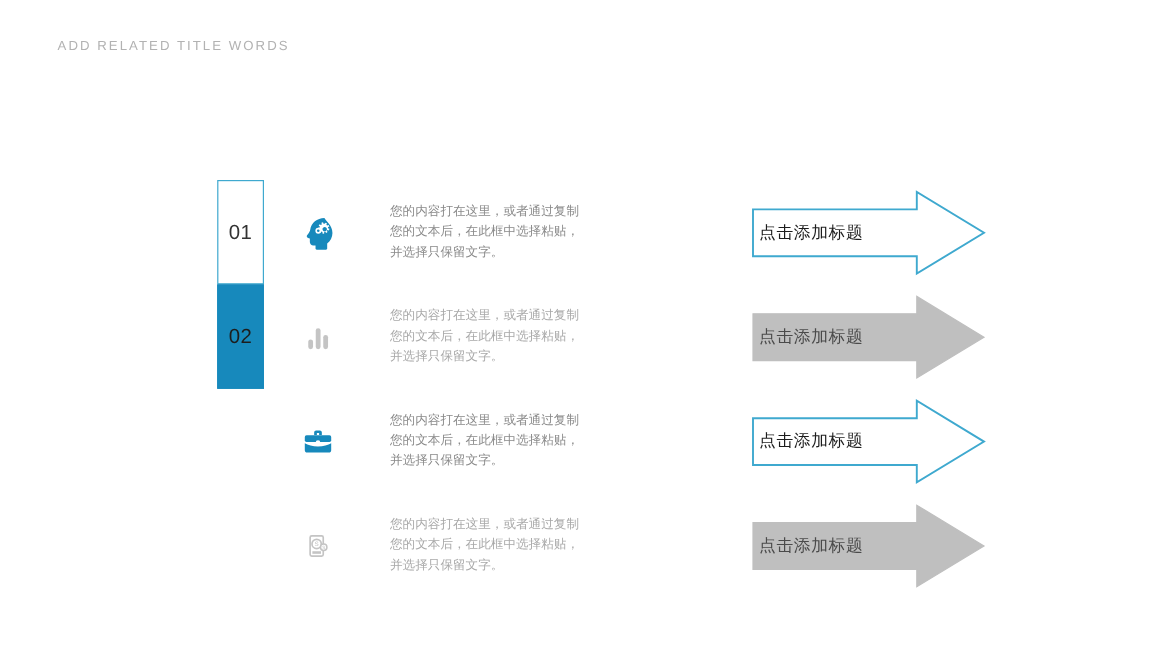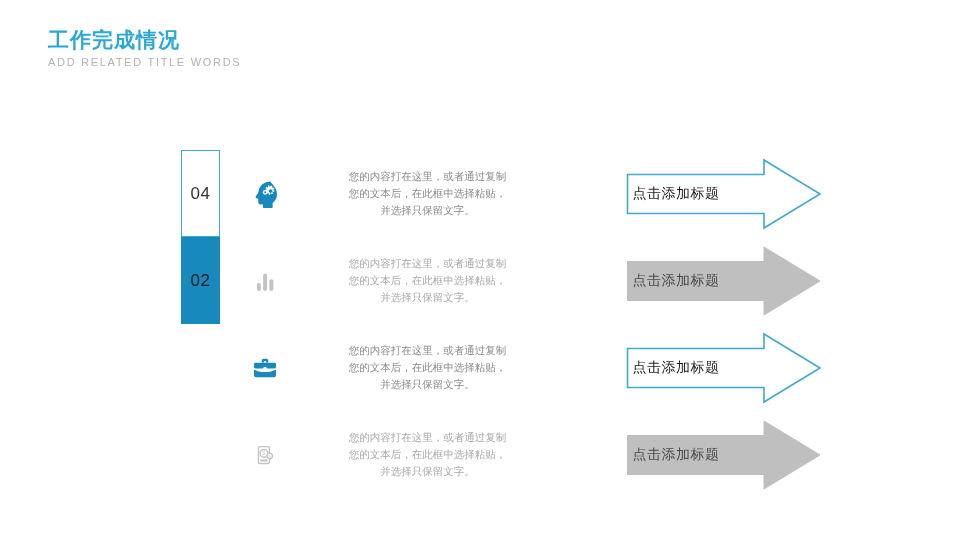--- a/index.html
+++ b/index.html
@@ -100,21 +100,20 @@
     left: 325px;
     top: 0;
     width: 205px;
     height: 87px;
     display: flex;
     flex-direction: column;
     justify-content: center;
     font-size: 10.5px;
     line-height: 1.62;
     color: #8e8e8e;
-    align-items: center;
   }
   .body-text.teal-tint { color: #8a8a8a; }
   .body-text.gray-tint { color: #a9a9a9; }
 
   
   .arrow-wrap {
     position: absolute;
     left: 598px;
     top: 6px;
     width: 196px;
@@ -139,29 +138,28 @@
     letter-spacing: 0.5px;
     white-space: nowrap;
   }
   .arrow-label.teal { color: #1d1d1d; }
   .arrow-label.gray { color: #4a4a4a; }
 </style>
 </head>
 <body>
 
 <div class="header">
-  <div class="page-title">工作完成情况</div>
   <div class="page-subtitle">ADD RELATED TITLE WORDS</div>
 </div>
 
 <div class="rows">
 
   <div class="row">
     <div class="num-chip outline">
-      <span>04</span>
+      <span>01</span>
     </div>
 
     <div class="icon-cell">
       <svg viewBox="0 0 48 48" width="34" height="34" aria-hidden="true">
         <path fill="#1789bc" d="M31.5 6.5c-8.6 0-15.6 6-16.6 13.7-.3 2.1-1.3 3.6-2.6 5.2-1 1.2-1.5 2-1.5 2.8 0 1.1.9 1.8 2.3 2.1l1.3.3v4.2c0 2.3 1.8 4.1 4.1 4.1h2.6v3.6c0 .8.6 1.4 1.4 1.4h10.9c.8 0 1.4-.6 1.4-1.4v-5.9c3.8-2.9 6.2-7.4 6.2-12.4 0-9-7.3-13.7-9.5-17.7z"></path>
         <circle cx="30.5" cy="19.5" r="8.2" fill="#ffffff" opacity="0.0"></circle>
         <g fill="#ffffff">
           <path d="M31.8 13.2c-.5 0-1 .1-1.4.2l-.5-1.7-1.9.6.5 1.7c-.4.3-.8.6-1.1.9l-1.4-1.1-1.2 1.6 1.4 1.1c-.2.4-.3.9-.4 1.4l-1.8.1.1 2 1.8-.1c.1.5.3.9.6 1.3l-1.2 1.3 1.5 1.4 1.2-1.3c.4.2.9.4 1.3.5l-.1 1.8 2 .1.1-1.8c.5-.1.9-.2 1.3-.4l1 1.5 1.7-1.1-1-1.5c.3-.3.6-.7.8-1.1l1.7.6.7-1.9-1.7-.6c.1-.5.1-1 0-1.4l1.6-.8-.9-1.8-1.6.8c-.3-.4-.6-.7-1-1l.6-1.7-1.9-.7-.6 1.7c-.1-.1-.1-.1-.2-.1zm.1 4.1c1.4 0 2.6 1.2 2.6 2.6s-1.2 2.6-2.6 2.6-2.6-1.2-2.6-2.6 1.2-2.6 2.6-2.6z"></path>
           <circle cx="24.3" cy="21.6" r="3.4"></circle>
         </g>

